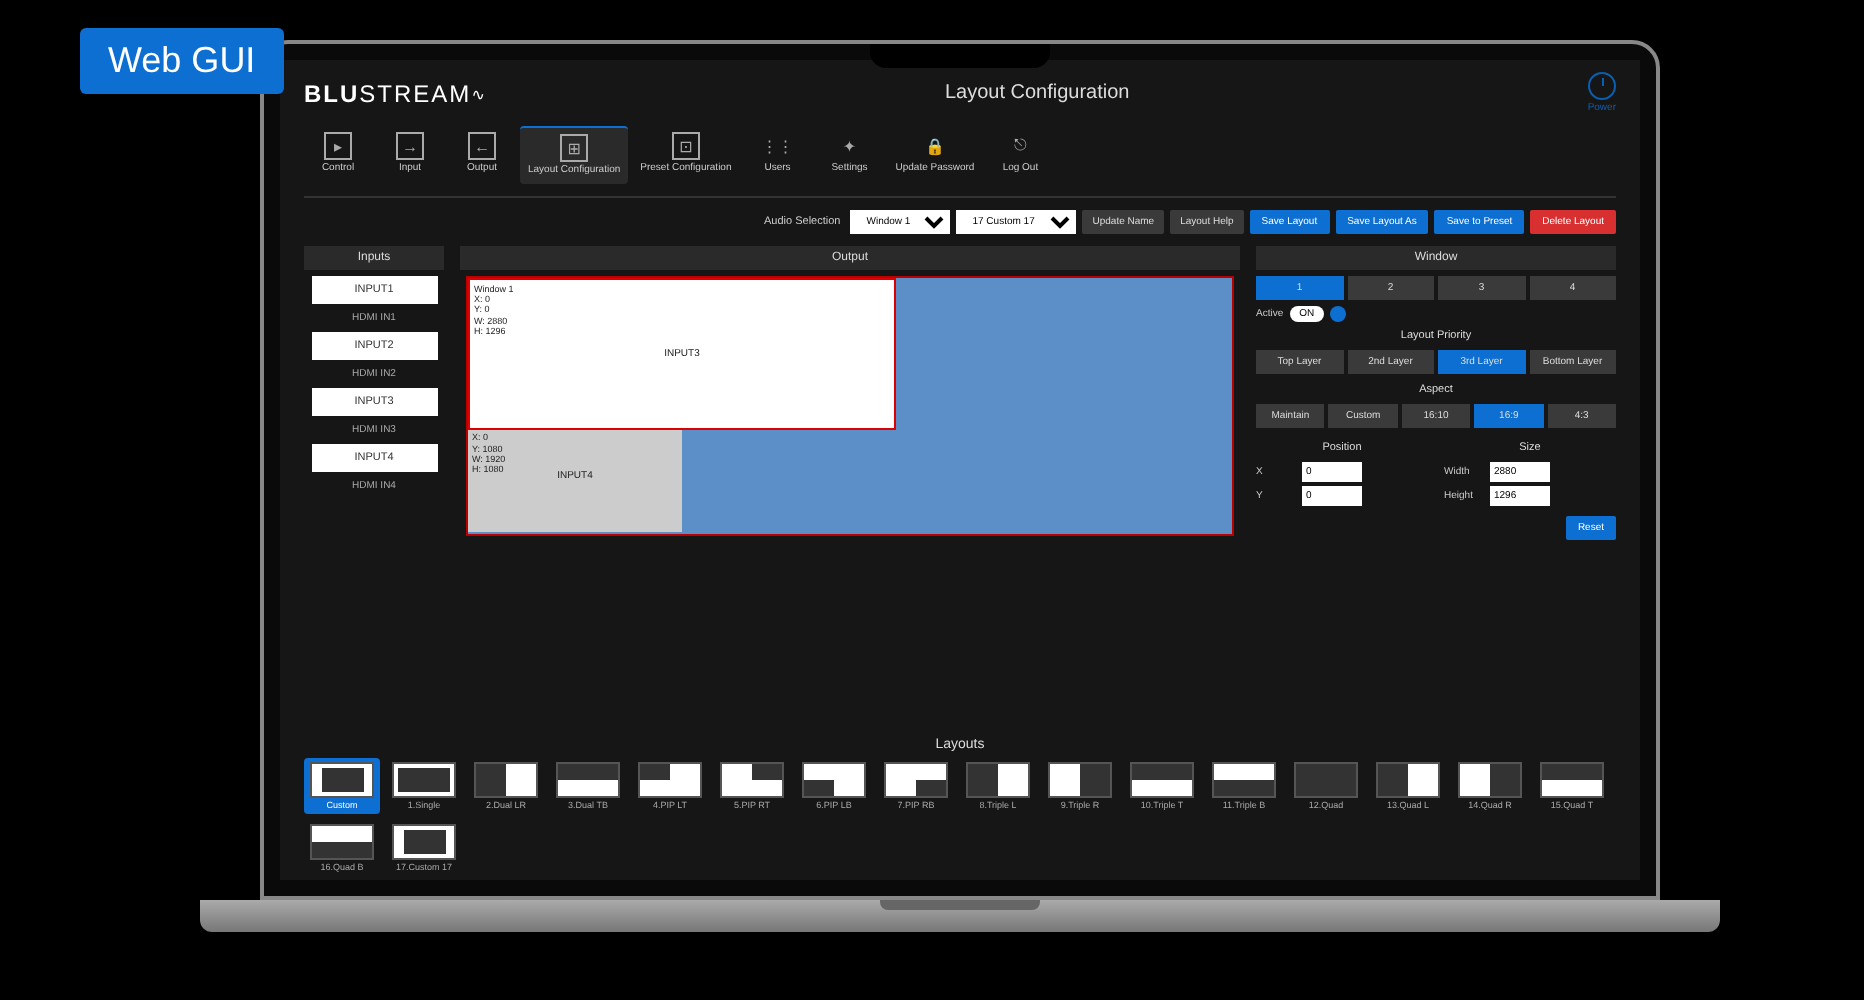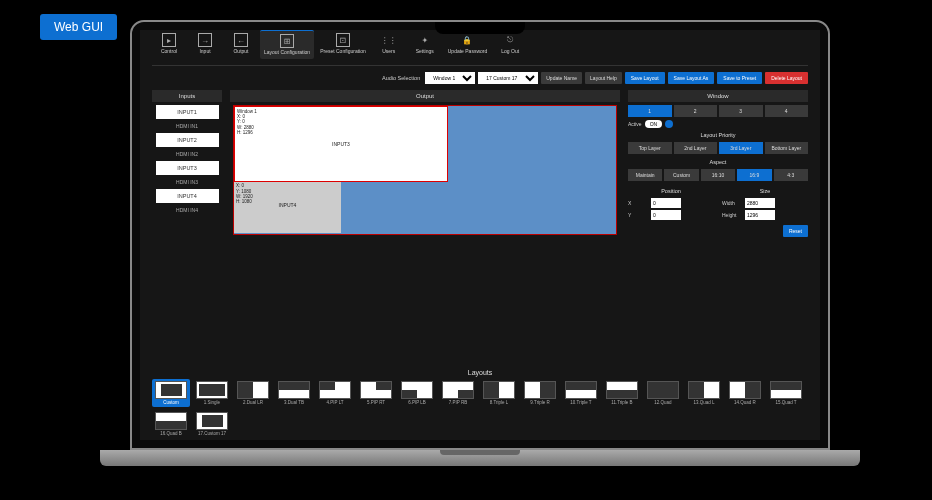--- a/index.html
+++ b/index.html
@@ -1,17 +1,17 @@
 <!DOCTYPE html>
 <html><head>
 <meta charset="utf-8">
 <style>
 *{box-sizing:border-box;margin:0;padding:0;font-family:Arial,sans-serif}
 body{background:#000;width:932px;height:500px;overflow:hidden;position:relative}
-.badge{position:absolute;top:14px;left:40px;background:#0d6fd1;color:#fff;padding:6px 14px;font-size:12px;border-radius:3px;z-index:10}
+.badge{position:absolute;top:14px;left:40px;background:#0d6fd1;color:#fff;padding:6px 14px;font-size:18px;border-radius:3px;z-index:10}
 .laptop{position:absolute;top:20px;left:130px;width:700px;height:460px}
 .screen-frame{width:100%;height:430px;border-radius:14px 14px 0 0;border:2px solid #888;background:#0a0a0a;padding:8px;position:relative}
 .notch{position:absolute;top:0;left:50%;transform:translateX(-50%);width:90px;height:12px;background:#000;border-radius:0 0 8px 8px;z-index:5}
 .base{width:760px;height:16px;background:linear-gradient(#aaa,#777);margin-left:-30px;border-radius:0 0 6px 6px;position:relative}
 .base::before{content:"";position:absolute;top:0;left:50%;transform:translateX(-50%);width:80px;height:5px;background:#666;border-radius:0 0 4px 4px}
 .app{width:100%;height:100%;background:#161616;color:#ccc;font-size:6px;display:flex;flex-direction:column}
 .header{display:flex;align-items:center;padding:6px 12px}
 .logo{color:#fff;font-size:12px;font-weight:300;letter-spacing:1px}
 .logo b{font-weight:700}
 .wave{display:inline-block;font-size:8px;vertical-align:middle}
@@ -78,20 +78,28 @@
 </head>
 <body>
 
 <div class="badge">Web GUI</div>
 
 <div class="laptop">
  <div class="screen-frame">
   <div class="notch"></div>
   <div class="app">
 
+   <div class="header">
+    <div class="logo"><b>BLU</b><span>STREAM</span><span class="wave">∿</span></div>
+    <div class="title">Layout Configuration</div>
+    <div>
+     <div class="power"></div>
+     <div class="pwr-lbl">Power</div>
+    </div>
+   </div>
 
    <div class="nav">
     <div class="nav-it">
             <div class="nav-ic">▸</div>
             <div class="nav-lbl">Control</div>
           </div>
     <div class="nav-it">
             <div class="nav-ic">→</div>
             <div class="nav-lbl">Input</div>
           </div>

